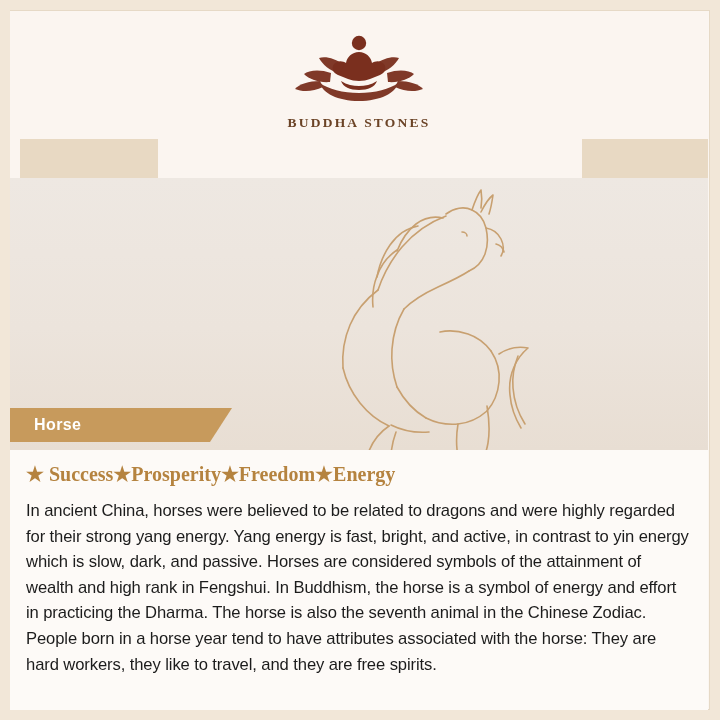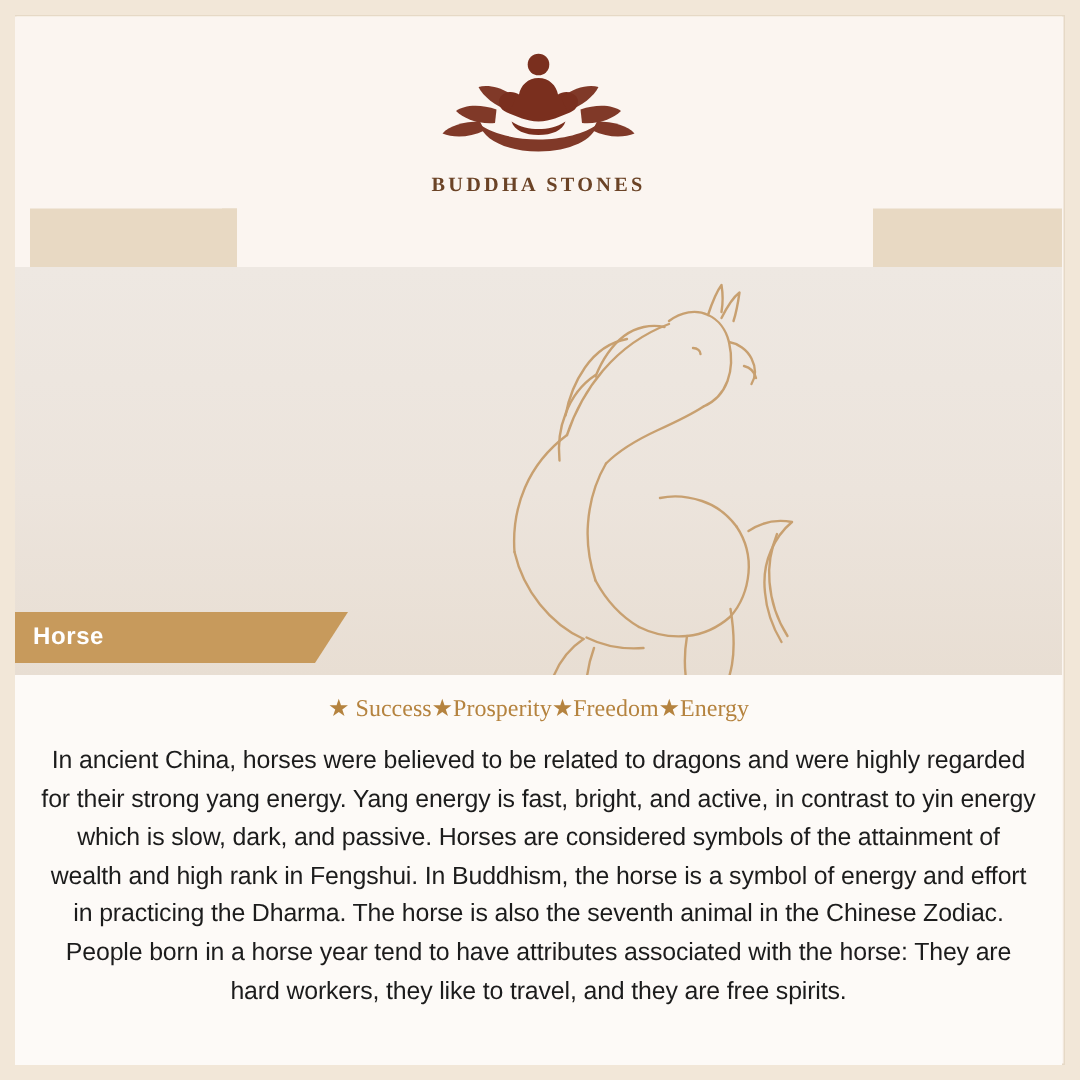--- a/index.html
+++ b/index.html
@@ -120,21 +120,21 @@
   
   .tag {
     position: absolute;
     left: 10px;
     top: 408px;
     height: 34px;
     min-width: 200px;
     background: #c79a5c;
     display: flex;
     align-items: center;
-    padding-left: 12px;
+    padding-left: 24px;
     box-sizing: border-box;
   }
   .tag .tag-text {
     color: #ffffff;
     font-weight: bold;
     font-size: 16px;
     letter-spacing: 0.4px;
   }
   .tag:after {
     content: "";
@@ -149,35 +149,35 @@
     position: absolute;
     left: 10px;
     top: 450px;
     width: 698px;
     height: 260px;
     background: #fdfaf7;
     box-sizing: border-box;
     padding: 10px 16px 6px 16px;
   }
   .keywords {
-    text-align: center;
+    text-align: left;
     font-family: "Liberation Serif", serif;
-    font-weight: normal;
-    font-size: 16px;
+    font-weight: bold;
+    font-size: 20px;
     color: #b5833f;
     letter-spacing: 0px;
     margin: 2px 0 6px 0;
     white-space: nowrap;
   }
   .body-text {
     font-family: "Liberation Sans", sans-serif;
     font-size: 16.6px;
     line-height: 25.6px;
     color: #1c1c1c;
-    text-align: center;
+    text-align: left;
     letter-spacing: -0.1px;
     margin-top: 12px;
   }
 </style>
 </head>
 <body>
 
 <div class="page">
   <div class="frame-outer"></div>
   <div class="frame-inner"></div>

